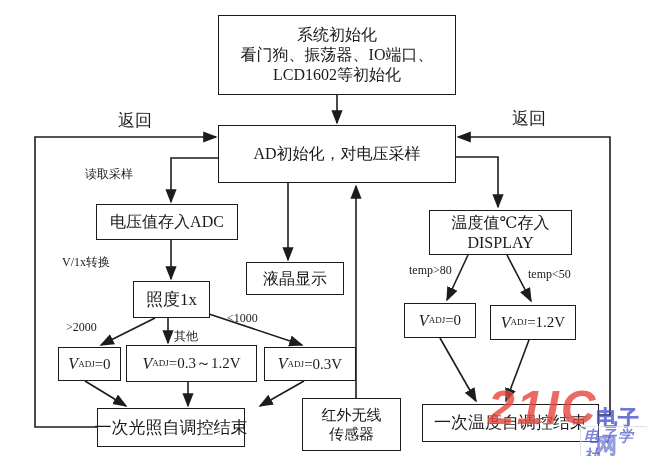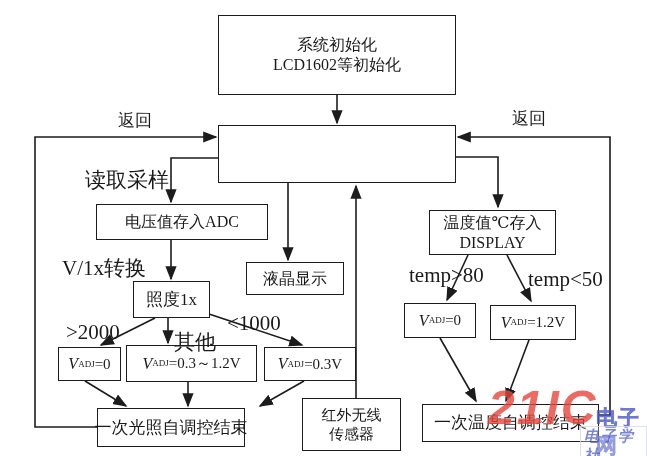--- a/index.html
+++ b/index.html
@@ -1,31 +1,31 @@
 <!DOCTYPE html>
 <html><head>
 <meta charset="utf-8">
 <style>
   html,body{margin:0;padding:0;background:#ffffff;}
   #stage{
     position:relative;width:647px;height:456px;background:#ffffff;overflow:hidden;
-    font-family:"Liberation Serif","DejaVu Serif",serif;color:#1a1a1a;
+    font-family:"Liberation Serif","DejaVu Serif",serif;color:#1a1a1a;border-radius:32px;
   }
   #wires{position:absolute;left:0;top:0;width:647px;height:456px;}
   .box{
     position:absolute;border:1.6px solid #1c1c1c;background:#ffffff;
     display:flex;flex-direction:column;align-items:center;justify-content:center;
     text-align:center;line-height:1.25;box-sizing:border-box;z-index:2;
   }
   .box span{display:block;white-space:nowrap;}
   .fs16{font-size:16px;} .fs15{font-size:15px;} .fs17{font-size:17px;}
   .vadj{flex-direction:row;align-items:center;font-size:15px;white-space:nowrap;}
   .vadj .vi{font-style:italic;font-size:16px;}
   .vadj sub{font-size:9px;line-height:1;}
-  .elabel{position:absolute;font-size:21px;white-space:nowrap;z-index:3;}
+  .elabel{position:absolute;font-size:12px;white-space:nowrap;z-index:3;}
   .wm{position:absolute;z-index:5;pointer-events:none;opacity:.8;}
   .wm-brand{
     left:488px;top:380px;font-size:48px;font-weight:bold;font-style:italic;
     color:#e8453c;letter-spacing:2px;font-family:"Liberation Sans",sans-serif;
     text-shadow:0 0 1px #fff;
   }
   .wm-site{
     left:596px;top:404px;font-size:21px;font-weight:bold;color:#4a57c8;
     -webkit-text-stroke:0.5px #4a57c8;letter-spacing:1px;
   }
@@ -63,27 +63,29 @@
       <path d="M468,255 L447,300" marker-end="url(#arr)"></path>
       <path d="M507,255 L531,301" marker-end="url(#arr)"></path>
       <path d="M440,338 L476,401" marker-end="url(#arr)"></path>
       <path d="M529,340 L506,401" marker-end="url(#arr)"></path>
       <path d="M598,415 H610 V137 H458" marker-end="url(#arr)"></path>
     </g>
   </svg>
 
   <div class="box fs16" style="left:218px;top:15px;width:238px;height:80px;">
     <span>系统初始化</span>
+    <span>看门狗、振荡器、IO端口、</span>
     <span>LCD1602等初始化</span>
   </div>
 
   <div class="box fs16" style="left:218px;top:125px;width:238px;height:58px;">
+    <span>AD初始化，对电压采样</span>
   </div>
 
-  <div class="box fs16" style="left:96px;top:204px;width:172px;height:36px;">
+  <div class="box fs16" style="left:96px;top:204px;width:142px;height:36px;">
     <span>电压值存入ADC</span>
   </div>
 
   <div class="box fs17" style="left:133px;top:281px;width:77px;height:37px;justify-content:center;">
     <span>照度1x</span>
   </div>
 
   <div class="box vadj" style="left:58px;top:347px;width:63px;height:34px;">
     <span class="vi">V</span>
       <sub>ADJ</sub>
@@ -108,21 +110,21 @@
 
   <div class="box fs16" style="left:246px;top:262px;width:98px;height:33px;">
     <span>液晶显示</span>
   </div>
 
   <div class="box fs15" style="left:302px;top:398px;width:99px;height:53px;">
     <span>红外无线</span>
     <span>传感器</span>
   </div>
 
-  <div class="box fs16" style="left:429px;top:210px;width:127px;height:45px;">
+  <div class="box fs16" style="left:429px;top:210px;width:143px;height:45px;">
     <span>温度值℃存入</span>
     <span>DISPLAY</span>
   </div>
 
   <div class="box vadj" style="left:404px;top:303px;width:72px;height:35px;">
     <span class="vi">V</span>
       <sub>ADJ</sub>
       <span>=0</span>
   </div>
 

